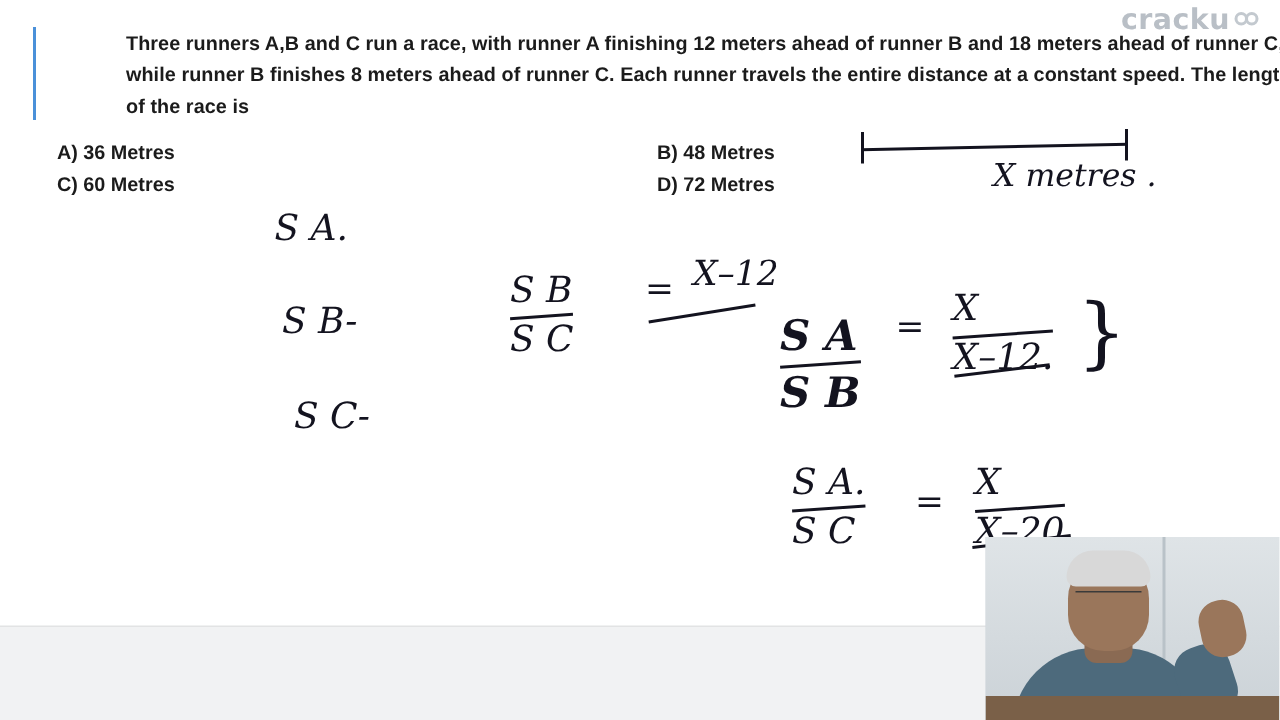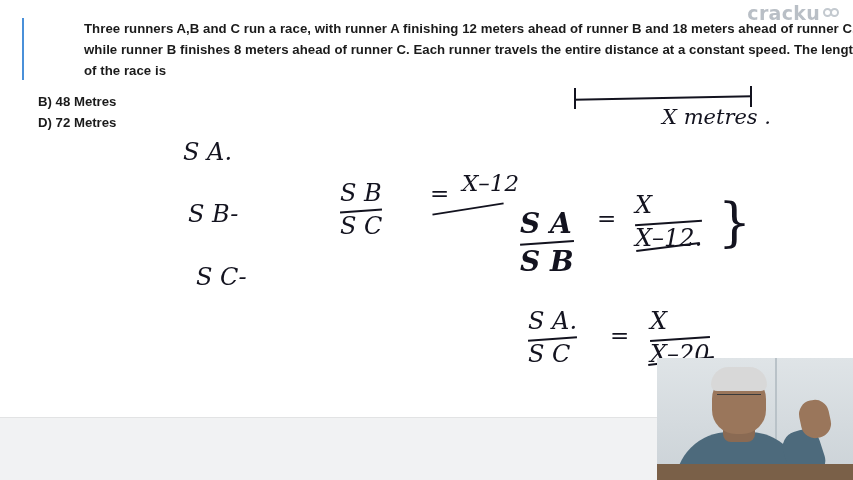--- a/index.html
+++ b/index.html
@@ -299,23 +299,25 @@
       <i class="d1"></i>
         <i class="d2"></i>
     </span>
   </div>
 
   <div class="left-rule"></div>
   <div class="question">Three runners A,B and C run a race, with runner A finishing 12 meters ahead of runner B and 18 meters ahead of runner C, while runner B finishes 8 meters ahead of runner C. Each runner travels the entire distance at a constant speed. The length of the race is</div>
 
   <div class="options">
     <div class="opt-row">
+      <div class="opt-a">A) 36 Metres</div>
       <div>B) 48 Metres</div>
     </div>
     <div class="opt-row">
+      <div class="opt-a">C) 60 Metres</div>
       <div>D) 72 Metres</div>
     </div>
   </div>
 
   <div class="hand">
 
     <div class="measure">
       <div class="line"></div>
       <div class="cap l"></div>
       <div class="cap r"></div>

